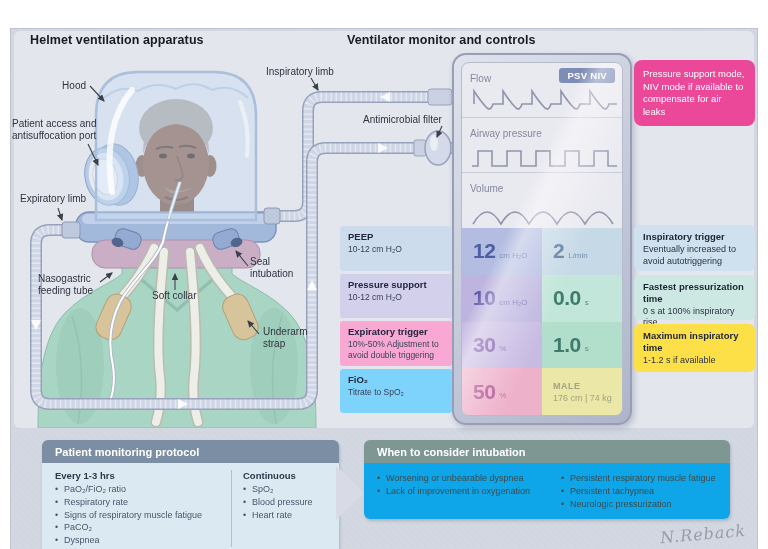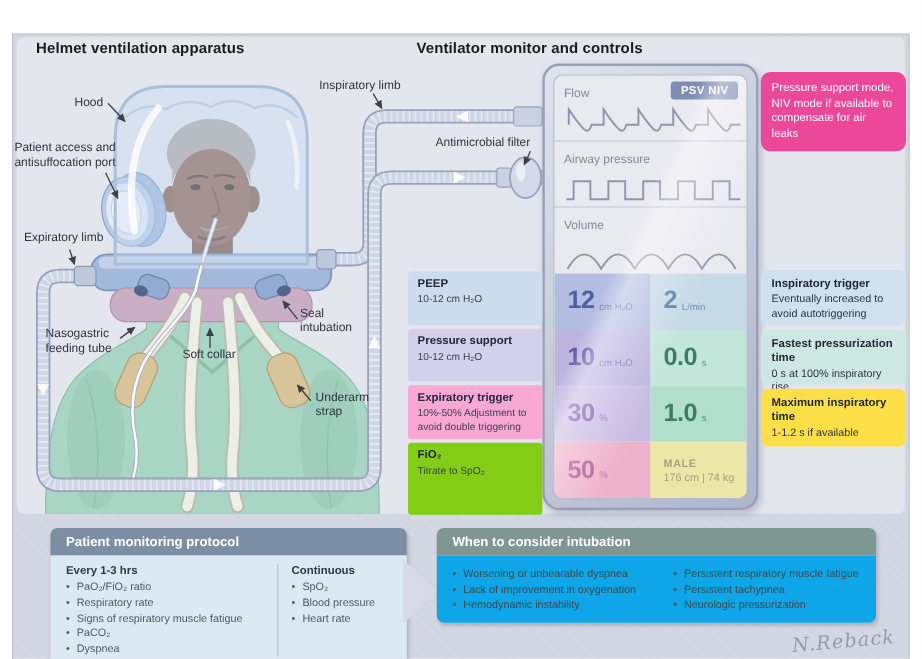--- a/index.html
+++ b/index.html
@@ -290,21 +290,21 @@
     <div class="d">10-12 cm H₂O</div>
   </div>
   <div class="setlabel" style="top: 254px; height: 44px; background: rgb(210, 208, 235);">
     <div class="t">Pressure support</div>
     <div class="d">10-12 cm H₂O</div>
   </div>
   <div class="setlabel" style="top: 301px; height: 45px; background: #f9a8d4;">
     <div class="t">Expiratory trigger</div>
     <div class="d">10%-50% Adjustment to avoid double triggering</div>
   </div>
-  <div class="setlabel" style="top: 349px; height: 60px; background: #84cc16;">
+  <div class="setlabel" style="top: 349px; height: 44px; background: #7dd3fc;">
     <div class="t">FiO₂</div>
     <div class="d">Titrate to SpO₂</div>
   </div>
 
   <div class="callout note" style="top: 40px; background: #ec4899;">Pressure support mode, NIV mode if available to compensate for air leaks</div>
   <div class="callout" style="top: 205px; height: 46px; background: rgb(207, 224, 239);">
     <div class="t">Inspiratory trigger</div>
     <div class="d">Eventually increased to avoid autotriggering</div>
   </div>
   <div class="callout" style="top: 255px; height: 45px; background: rgb(205, 232, 226);">
@@ -341,21 +341,20 @@
   </div>
 
   <div class="flow-arrow"></div>
 
   <div class="infobox" id="intubation-box">
     <div class="hdr" style="background: rgb(126, 151, 147);">When to consider intubation</div>
     <div class="bod" style="background: #0ea5e9;">
       <div class="c1 blist">
         <div class="bi">Worsening or unbearable dyspnea</div>
         <div class="bi">Lack of improvement in oxygenation</div>
-        <div class="bi">Hemodynamic instability</div>
       </div>
       <div class="c2 blist">
         <div class="bi">Persistent respiratory muscle fatigue</div>
         <div class="bi">Persistent tachypnea</div>
         <div class="bi">Neurologic pressurization</div>
       </div>
     </div>
   </div>
 
   <div class="signature">N.Reback</div>

